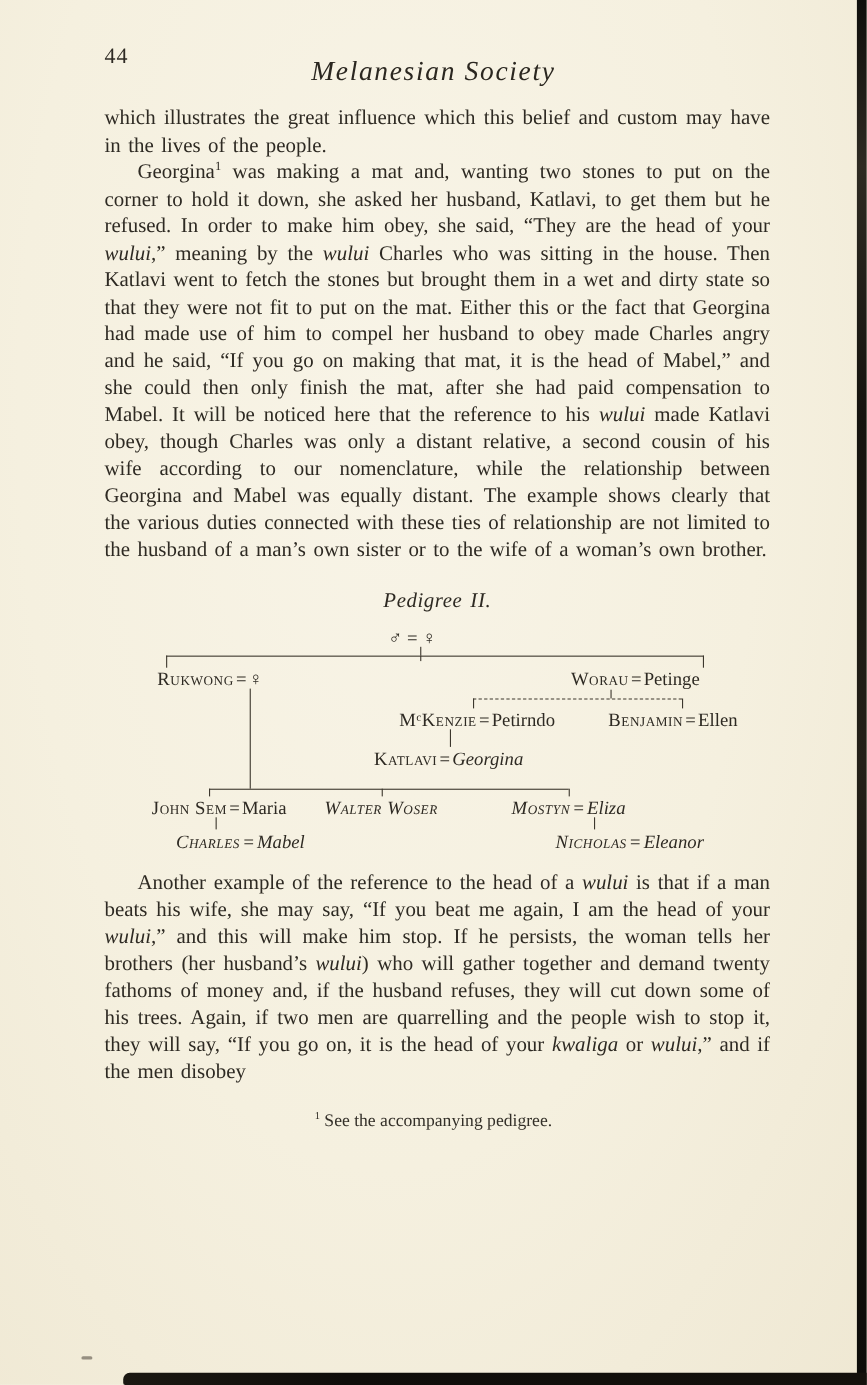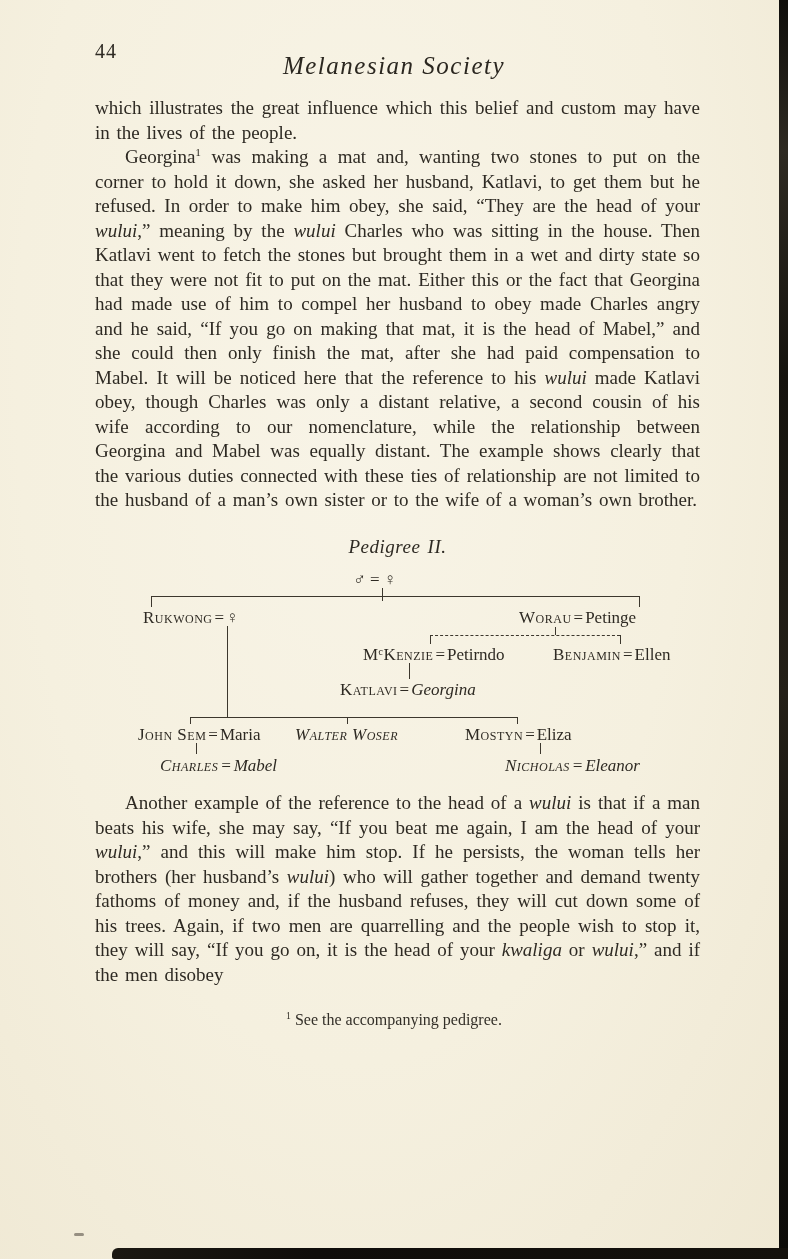--- a/index.html
+++ b/index.html
@@ -130,21 +130,21 @@
       <div class="pline vline" style="left:95px;top:146px;height:7px;"></div>
       <div class="pline vline" style="left:252px;top:146px;height:7px;"></div>
       <div class="pline vline" style="left:422px;top:146px;height:7px;"></div>
 
       <div class="ped-node" style="left:43px;top:155px;">
         <span class="sc">John Sem</span><span class="sep">=</span><span>Maria</span>
       </div>
       <div class="ped-node it" style="left:200px;top:155px;">
         <span class="sc">Walter Woser</span>
       </div>
-      <div class="ped-node" style="left:370px;top:155px;">
+      <div class="ped-node" style="left:370px;top:155px;font-style:italic;">
         <span class="sc">Mostyn</span><span class="sep">=</span><span>Eliza</span>
       </div>
 
       <div class="pline vline" style="left:101px;top:172px;height:11px;"></div>
       <div class="pline vline" style="left:445px;top:172px;height:11px;"></div>
 
       <div class="ped-node it" style="left:65px;top:186px;">
         <span class="sc">Charles</span><span class="sep">=</span><span>Mabel</span>
       </div>
       <div class="ped-node it" style="left:410px;top:186px;">

